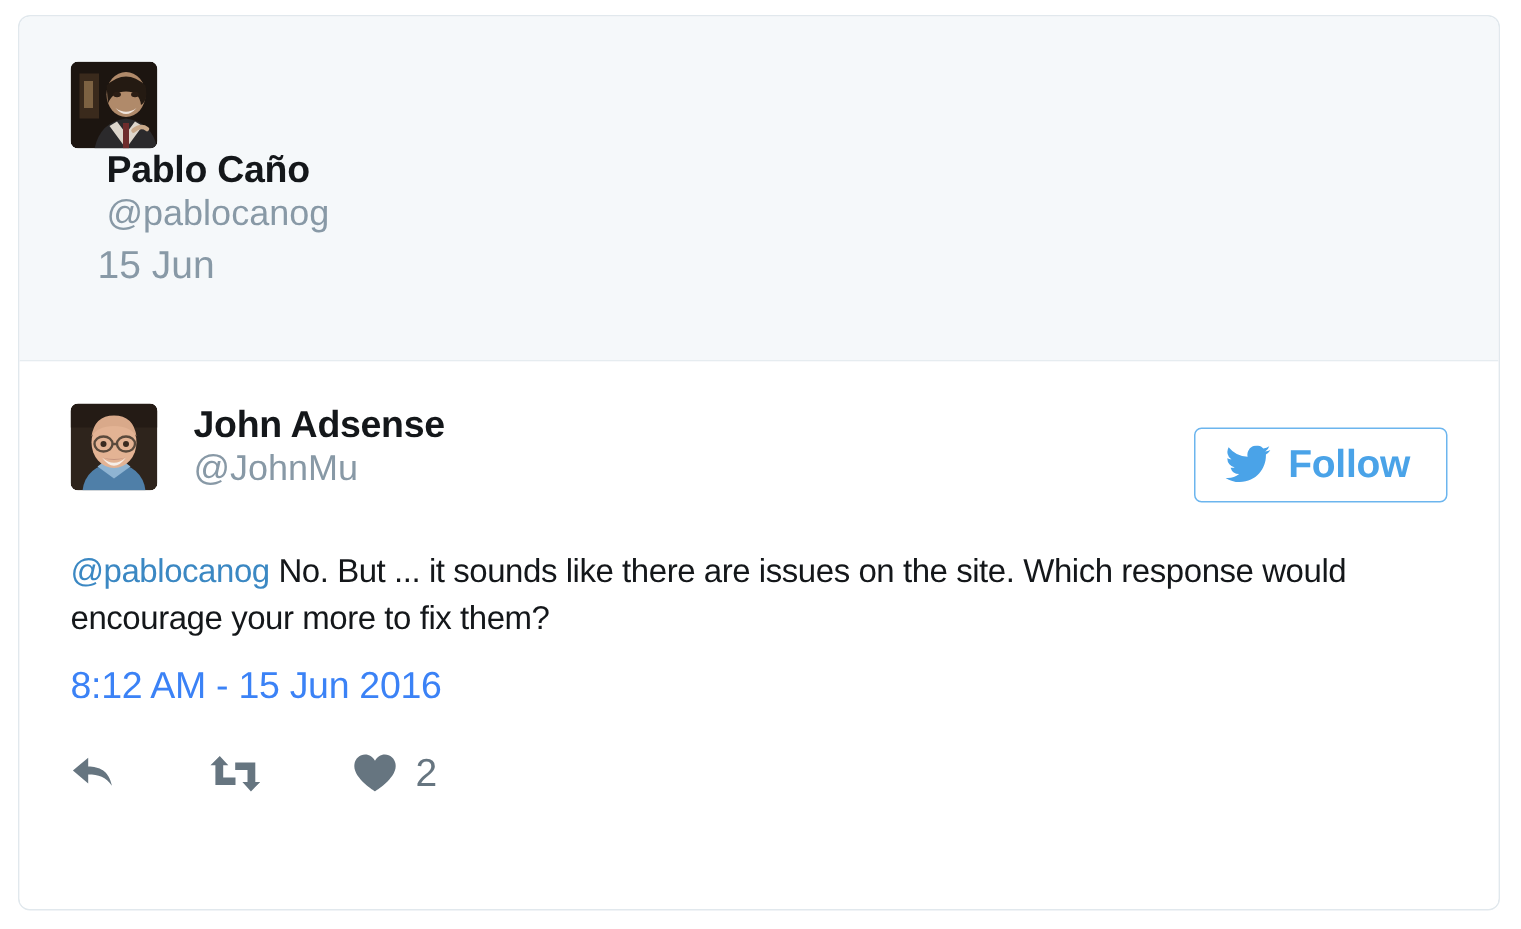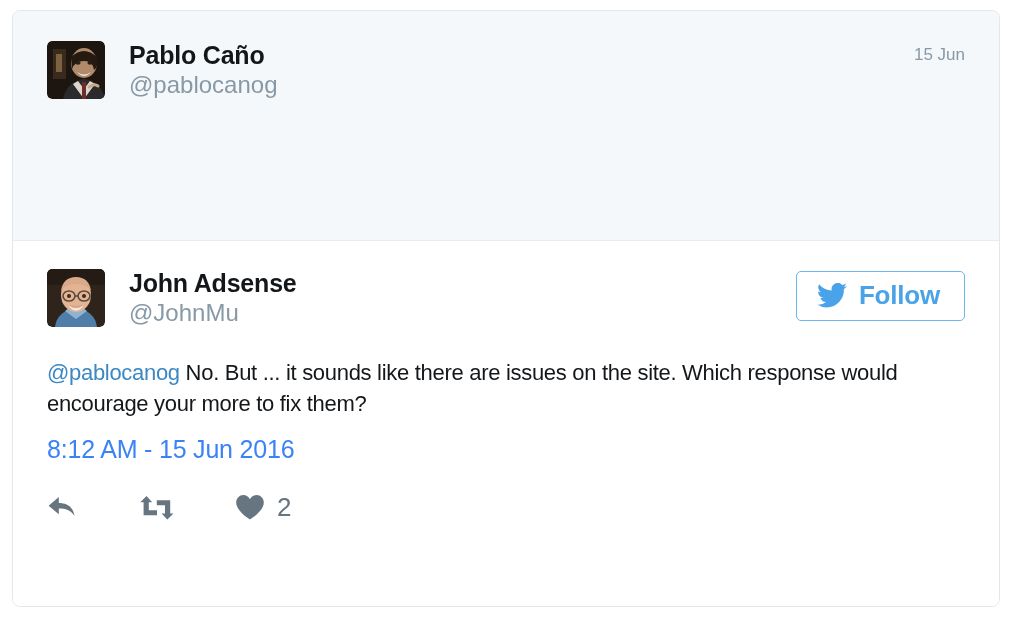--- a/index.html
+++ b/index.html
@@ -33,20 +33,21 @@
     border-bottom: 1px solid #e6ecf0;
     padding: 30px 34px 32px 34px;
     box-sizing: border-box;
     height: 230px;
     position: relative;
   }
 
   .parent-head {
     display: flex;
     align-items: flex-start;
+    flex-direction: column;
   }
 
   .avatar {
     width: 58px;
     height: 58px;
     border-radius: 5px;
     flex: 0 0 58px;
     overflow: hidden;
     display: block;
   }
@@ -65,21 +66,21 @@
     letter-spacing: -0.2px;
     display: block;
   }
   .handle {
     font-size: 24px;
     color: #8899a6;
     display: block;
     margin-top: 3px;
   }
   .tweet-date {
-    font-size: 17px;
+    font-size: 26px;
     color: #8899a6;
     white-space: nowrap;
     margin-left: 18px;
     padding-top: 4px;
   }
 
   .parent-text {
     margin: 14px 0 0 82px;
     font-size: 25.5px;
     line-height: 1.44;
@@ -101,21 +102,21 @@
     height: 366px;
   }
 
   .main-head {
     display: flex;
     align-items: flex-start;
   }
 
   .follow-btn {
     margin-left: auto;
-    margin-top: 2px;
+    margin-top: 16px;
     border: 1px solid #6cb5ee;
     border-radius: 5px;
     background: #ffffff;
     color: #4aa3e8;
     font-size: 26px;
     font-weight: bold;
     letter-spacing: -0.2px;
     padding: 10px 24px 12px 20px;
     display: flex;
     align-items: center;

